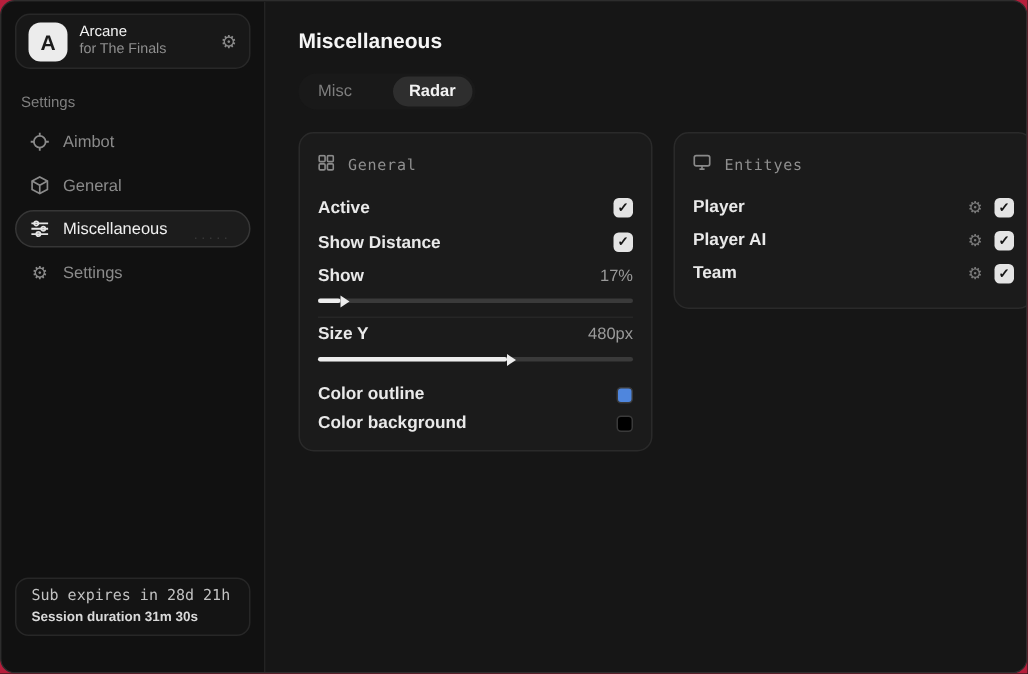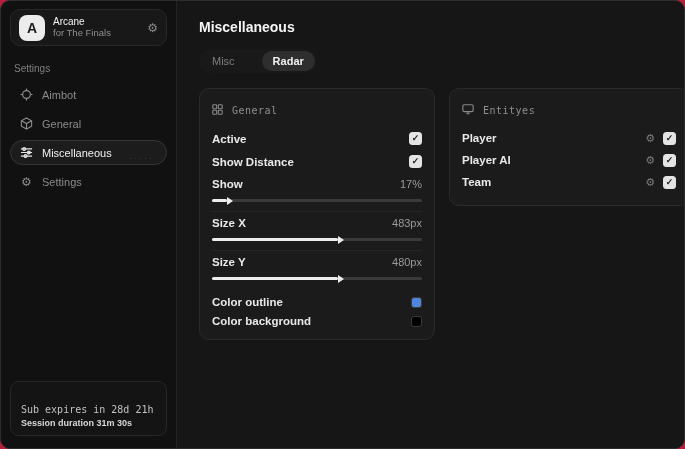--- a/index.html
+++ b/index.html
@@ -27,22 +27,22 @@
   .nav-item{ display:flex; align-items:center; gap:9px; height:25px; padding:0 9px;
              border-radius:999px; color:#8b8b8b; font-size:11px; cursor:pointer;
              border:1px solid transparent; position:relative; }
   .nav-item .icon{ width:13px; height:13px; display:flex; align-items:center; justify-content:center; }
   .nav-item .icon svg{ stroke:#8b8b8b; }
   .nav-item.selected{ background:#1c1c1c; border-color:#363636; color:#f0f0f0; }
   .nav-item.selected .icon svg{ stroke:#e4e4e4; }
   .nav-item .glyph{ font-family:"DejaVu Sans", sans-serif; font-size:12px; color:#8b8b8b; }
   .nav-dots{ position:absolute; right:12px; bottom:1px; color:#3a3a3a; font-size:9px; letter-spacing:2px; }
 
-  .side-footer{ position:absolute; left:9px; right:9px; bottom:12px; background:#141414;
-                border:1px solid #272727; border-radius:9px; padding:22px 10px 7px; }
+  .side-footer{ position:absolute; left:9px; right:9px; bottom:24px; background:#141414;
+                border:1px solid #272727; border-radius:9px; padding:6px 10px 7px; }
   .sub-exp{ font-family:"DejaVu Sans Mono", monospace; color:#c2c2c2; font-size:10px; margin-bottom:3px; }
   .sess-dur{ color:#d9d9d9; font-size:9px; font-weight:bold; }
 
   
   .main{ flex:1; padding:14px 22px; background:#161616; }
   .page-title{ color:#f5f5f5; font-size:14px; font-weight:bold; margin:4px 0 14px; }
 
   .tabbar{ display:inline-flex; align-items:center; background:#191919; border-radius:999px; padding:2px; gap:16px; }
   .tab{ color:#7e7e7e; font-size:11px; padding:4px 11px; border-radius:999px; cursor:pointer; }
   .tab.active{ background:#2e2e2e; color:#f2f2f2; font-weight:bold; }
@@ -198,29 +198,20 @@
             <div class="slider-group">
               <div class="row">
                 <span class="row-label">Show</span>
                 <span class="slider-value">17%</span>
               </div>
               <div class="slider-track">
                 <div class="slider-fill" style="width: 7%;"></div>
               </div>
             </div>
 
-            <div class="slider-group">
-              <div class="row">
-                <span class="row-label">Size X</span>
-                <span class="slider-value">483px</span>
-              </div>
-              <div class="slider-track">
-                <div class="slider-fill" style="width: 60%;"></div>
-              </div>
-            </div>
 
             <div class="slider-group">
               <div class="row">
                 <span class="row-label">Size Y</span>
                 <span class="slider-value">480px</span>
               </div>
               <div class="slider-track">
                 <div class="slider-fill" style="width: 60%;"></div>
               </div>
             </div>

